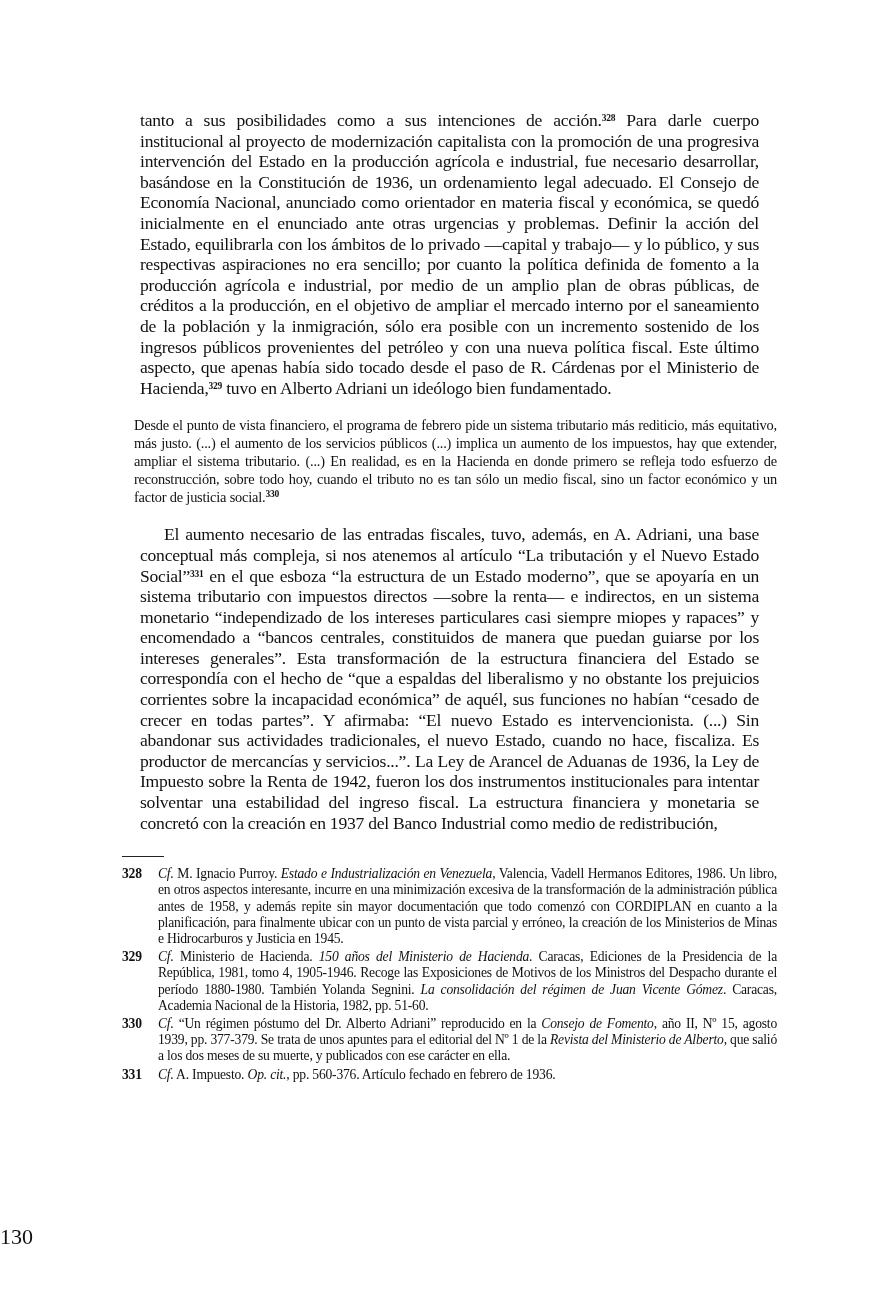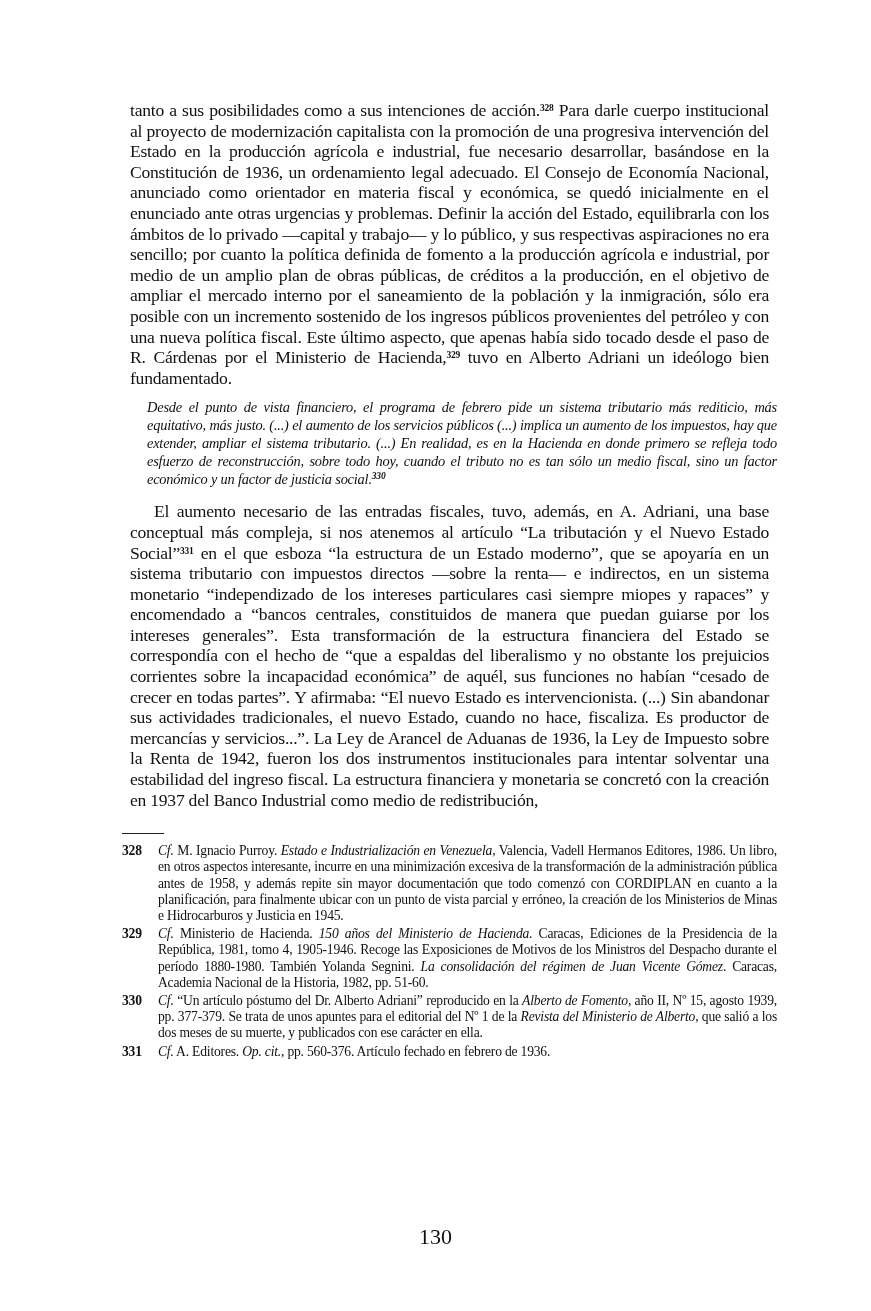--- a/index.html
+++ b/index.html
@@ -1,26 +1,26 @@
 <!DOCTYPE html>
 <html><head>
 <meta charset="utf-8">
 <style>
   html, body { margin: 0; padding: 0; background: #ffffff; }
   body { width: 871px; height: 1311px; position: relative; overflow: hidden; color: #111; }
   .page { position: absolute; left: 122px; top: 92px; width: 655px; font-family: "Liberation Serif", serif; }
-  .body-p { font-size: 17.6px; line-height: 20.6px; text-align: justify; margin: 8px; letter-spacing: -0.25px; }
+  .body-p { font-size: 17.6px; line-height: 20.6px; text-align: justify; margin: 18px; letter-spacing: -0.25px; }
   .indent { text-indent: 24px; }
-  .quote { font-size: 14.4px; line-height: 18px; text-align: justify; margin: 10px 0 13px 25px; letter-spacing: -0.2px; font-style: italic; }
+  .quote { font-size: 14.4px; line-height: 18px; text-align: justify; margin: 10px 0 13px 12px; letter-spacing: -0.2px; }
   sup { font-size: 9.5px; vertical-align: 5px; line-height: 0; font-weight: bold; }
   .rule { width: 42px; border-top: 1px solid #222; margin: 23px 0 9px 0; }
   .fn { display: flex; font-size: 13.6px; line-height: 16.2px; margin-bottom: 2px; letter-spacing: -0.2px; }
   .fn-num { width: 36px; flex: 0 0 36px; font-weight: bold; }
   .fn-text { flex: 1; text-align: justify; }
-  .pagenum { position: absolute; left: 0; width: 871px; top: 1224px; text-align: center; font-family: "Liberation Serif", serif; font-size: 22px; }
+  .pagenum { position: absolute; left: 0; width: 871px; top: 1224px; font-family: "Liberation Serif", serif; font-size: 22px; }
 </style>
 </head>
 <body>
 
 <div class="page">
   <p class="body-p"><span>tanto a sus posibilidades como a sus intenciones de acción.</span><sup>328</sup><span> Para darle cuerpo institucional al proyecto de modernización capitalista con la promoción de una progresiva intervención del Estado en la producción agrícola e industrial, fue necesario desarrollar, basándose en la Constitución de 1936, un ordenamiento legal adecuado. El Consejo de Economía Nacional, anunciado como orientador en materia fiscal y económica, se quedó inicialmente en el enunciado ante otras urgencias y problemas. Definir la acción del Estado, equilibrarla con los ámbitos de lo privado —capital y trabajo— y lo público, y sus respectivas aspiraciones no era sencillo; por cuanto la política definida de fomento a la producción agrícola e industrial, por medio de un amplio plan de obras públicas, de créditos a la producción, en el objetivo de ampliar el mercado interno por el saneamiento de la población y la inmigración, sólo era posible con un incremento sostenido de los ingresos públicos provenientes del petróleo y con una nueva política fiscal. Este último aspecto, que apenas había sido tocado desde el paso de R. Cárdenas por el Ministerio de Hacienda,</span><sup>329</sup><span> tuvo en Alberto Adriani un ideólogo bien fundamentado.</span></p>
 
   <p class="quote"><span id="qt">Desde el punto de vista financiero, el programa de febrero pide un sistema tributario más rediticio, más equitativo, más justo. (...) el aumento de los servicios públicos (...) implica un aumento de los impuestos, hay que extender, ampliar el sistema tributario. (...) En realidad, es en la Hacienda en donde primero se refleja todo esfuerzo de reconstrucción, sobre todo hoy, cuando el tributo no es tan sólo un medio fiscal, sino un factor económico y un factor de justicia social.</span><sup>330</sup></p>
 
   <p class="body-p indent"><span>El aumento necesario de las entradas fiscales, tuvo, además, en A. Adriani, una base conceptual más compleja, si nos atenemos al artículo “La tributación y el Nuevo Estado Social”</span><sup>331</sup><span> en el que esboza “la estructura de un Estado moderno”, que se apoyaría en un sistema tributario con impuestos directos —sobre la renta— e indirectos, en un sistema monetario “independizado de los intereses particulares casi siempre miopes y rapaces” y encomendado a “bancos centrales, constituidos de manera que puedan guiarse por los intereses generales”. Esta transformación de la estructura financiera del Estado se correspondía con el hecho de “que a espaldas del liberalismo y no obstante los prejuicios corrientes sobre la incapacidad económica” de aquél, sus funciones no habían “cesado de crecer en todas partes”. Y afirmaba: “El nuevo Estado es intervencionista. (...) Sin abandonar sus actividades tradicionales, el nuevo Estado, cuando no hace, fiscaliza. Es productor de mercancías y servicios...”. La Ley de Arancel de Aduanas de 1936, la Ley de Impuesto sobre la Renta de 1942, fueron los dos instrumentos institucionales para intentar solventar una estabilidad del ingreso fiscal. La estructura financiera y monetaria se concretó con la creación en 1937 del Banco Industrial como medio de redistribución,</span></p>
@@ -30,21 +30,21 @@
   <div class="fn">
     <span class="fn-num">328</span>
     <span class="fn-text"><i>Cf.</i><span> M. Ignacio Purroy. </span><i>Estado e Industrialización en Venezuela</i><span>, Valencia, Vadell Hermanos Editores, 1986. Un libro, en otros aspectos interesante, incurre en una minimización excesiva de la transformación de la administración pública antes de 1958, y además repite sin mayor documentación que todo comenzó con CORDIPLAN en cuanto a la planificación, para finalmente ubicar con un punto de vista parcial y erróneo, la creación de los Ministerios de Minas e Hidrocarburos y Justicia en 1945.</span></span>
   </div>
   <div class="fn">
     <span class="fn-num">329</span>
     <span class="fn-text"><i>Cf.</i><span> Ministerio de Hacienda. </span><i>150 años del Ministerio de Hacienda</i><span>. Caracas, Ediciones de la Presidencia de la República, 1981, tomo 4, 1905-1946. Recoge las Exposiciones de Motivos de los Ministros del Despacho durante el período 1880-1980. También Yolanda Segnini. </span><i>La consolidación del régimen de Juan Vicente Gómez</i><span>. Caracas, Academia Nacional de la Historia, 1982, pp. 51-60.</span></span>
   </div>
   <div class="fn">
     <span class="fn-num">330</span>
-    <span class="fn-text"><i>Cf.</i><span> “Un artículo póstumo del Dr. Alberto Adriani” reproducido en la </span><i>Alberto de Fomento</i><span>, año II, Nº 15, agosto 1939, pp. 377-379. Se trata de unos apuntes para el editorial del Nº 1 de la </span><i>Revista del Ministerio de Alberto</i><span>, que salió a los dos meses de su muerte, y publicados con ese carácter en ella.</span></span>
+    <span class="fn-text"><i>Cf.</i><span> “Un régimen póstumo del Dr. Alberto Adriani” reproducido en la </span><i>Consejo de Fomento</i><span>, año II, Nº 15, agosto 1939, pp. 377-379. Se trata de unos apuntes para el editorial del Nº 1 de la </span><i>Revista del Ministerio de Alberto</i><span>, que salió a los dos meses de su muerte, y publicados con ese carácter en ella.</span></span>
   </div>
   <div class="fn">
     <span class="fn-num">331</span>
-    <span class="fn-text"><i>Cf.</i><span> A. Editores. </span><i>Op. cit.</i><span>, pp. 560-376. Artículo fechado en febrero de 1936.</span></span>
+    <span class="fn-text"><i>Cf.</i><span> A. Impuesto. </span><i>Op. cit.</i><span>, pp. 560-376. Artículo fechado en febrero de 1936.</span></span>
   </div>
 </div>
 
 <div class="pagenum">130</div>
 
 </body></html>

